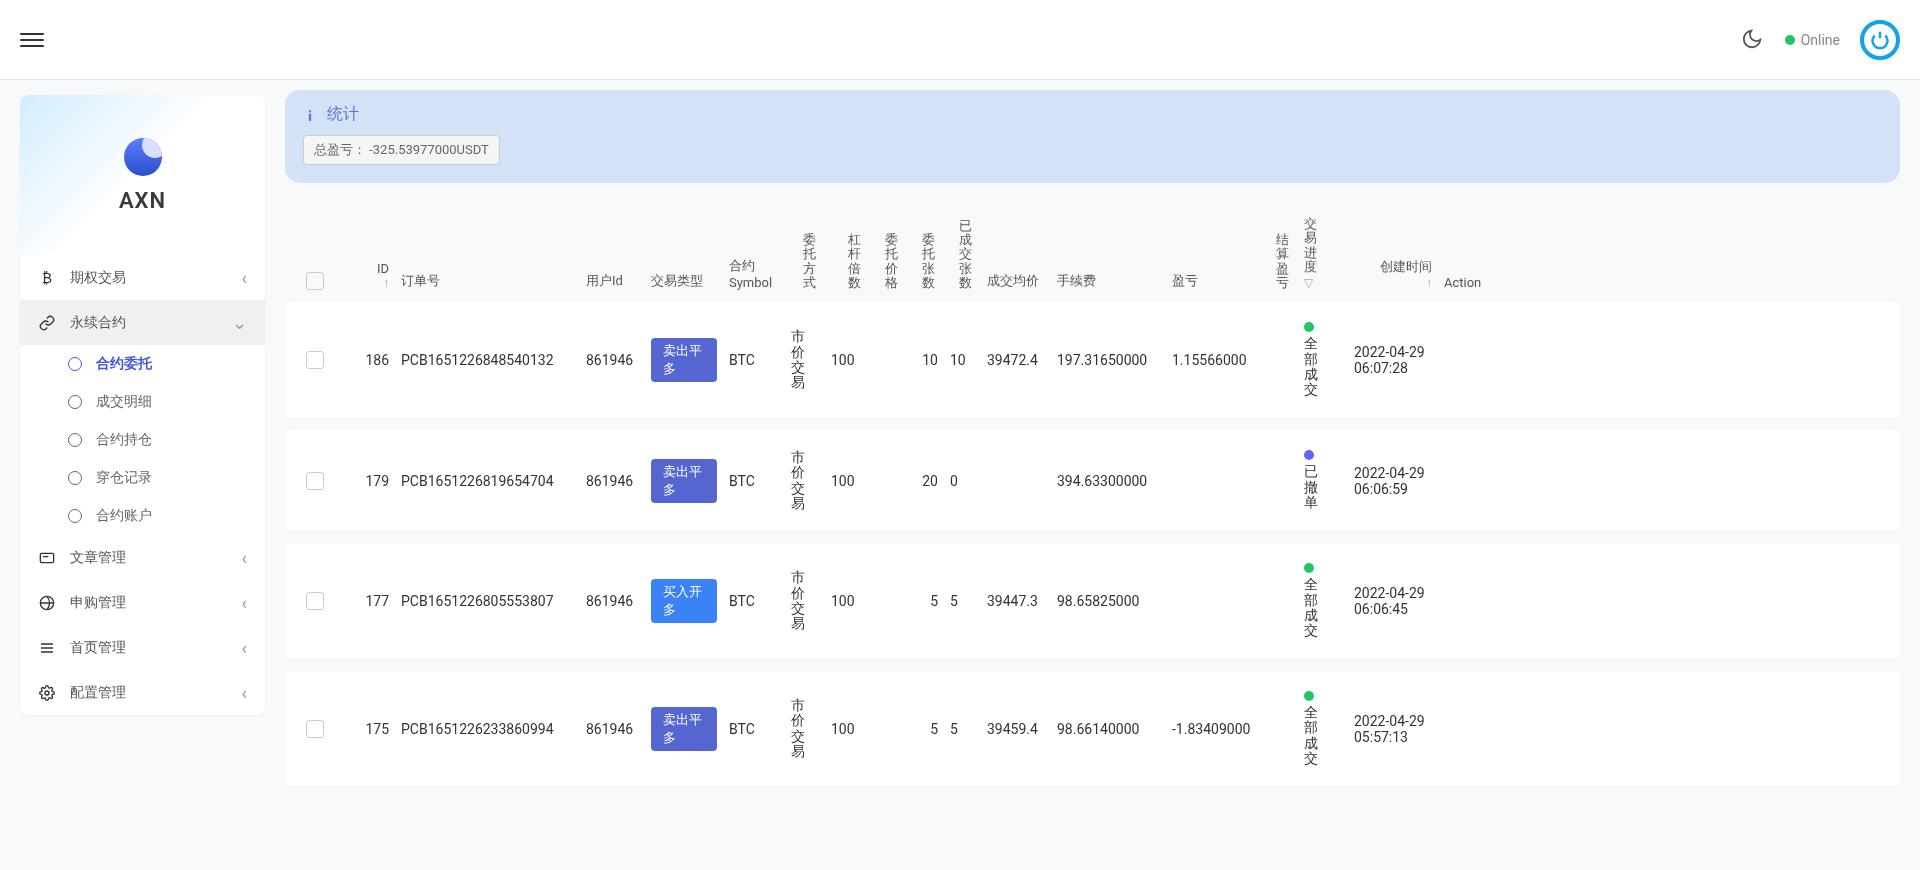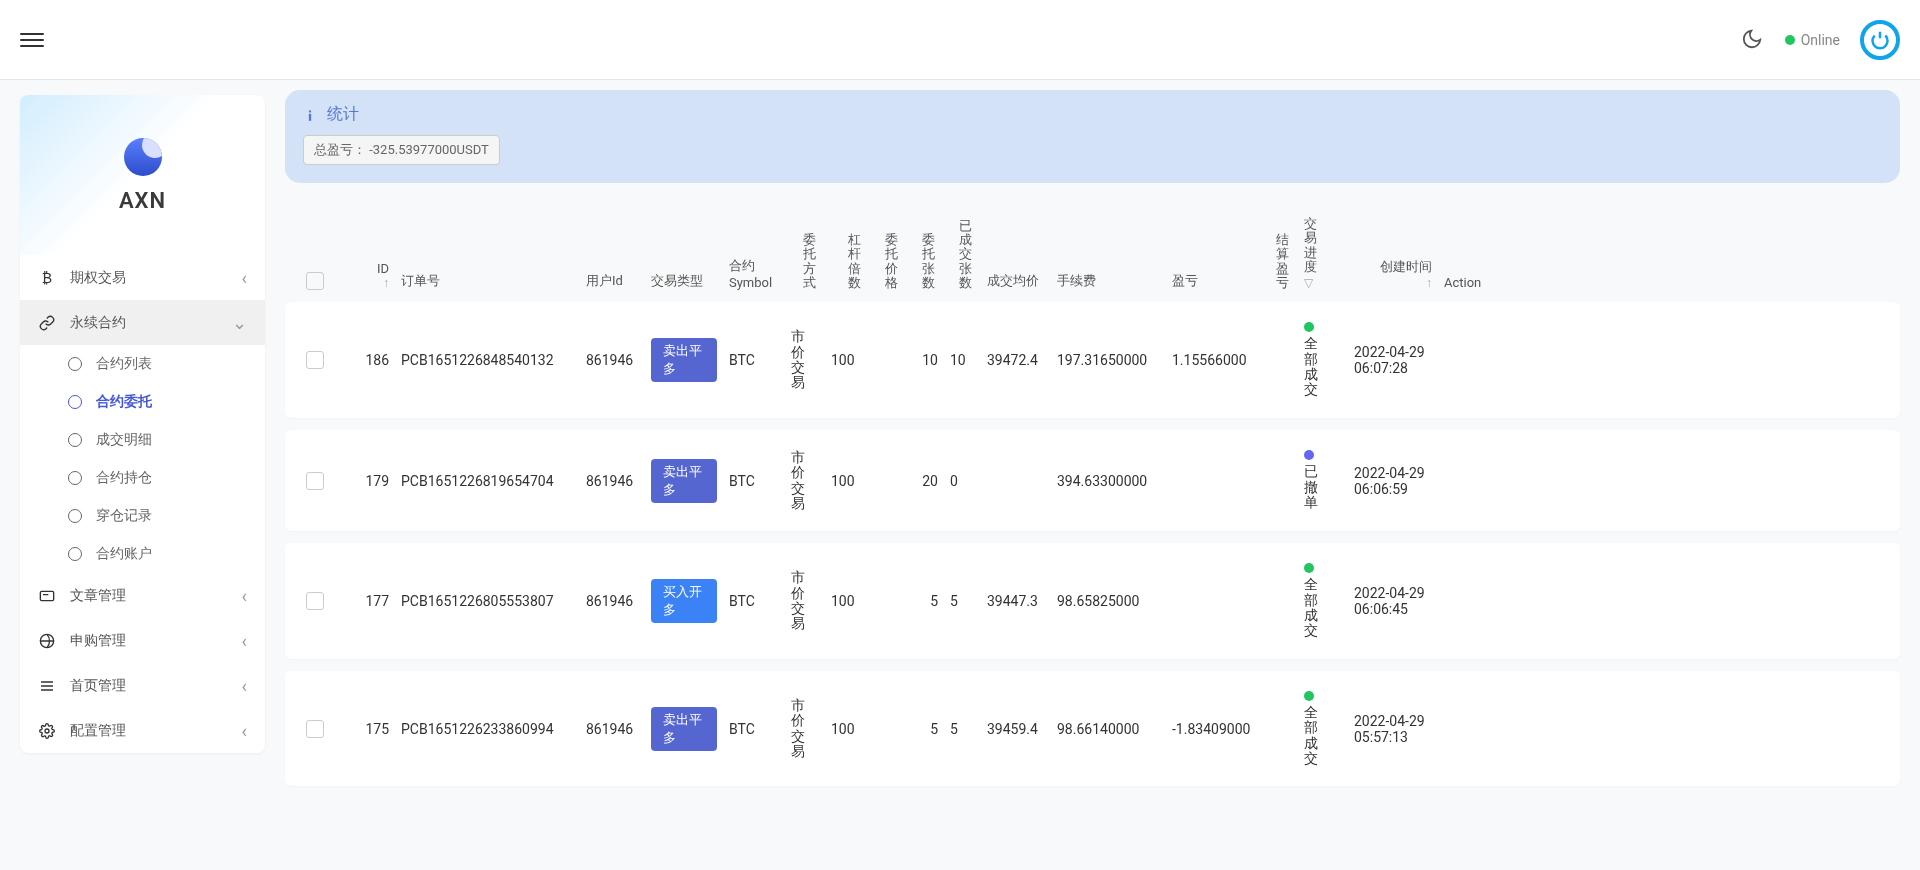--- a/index.html
+++ b/index.html
@@ -124,24 +124,20 @@
                 <path d="M10 13a5 5 0 0 0 7.54.54l3-3a5 5 0 0 0-7.07-7.07l-1.72 1.71"></path>
                 <path d="M14 11a5 5 0 0 0-7.54-.54l-3 3a5 5 0 0 0 7.07 7.07l1.71-1.71"></path>
               </svg>
           </span>
           <span>永续合约</span>
         </div>
         <span class="chevron">⌄</span>
       </div>
 
       <div class="sub-nav">
-        <div class="sub-item">
-          <span class="sub-circle"></span>
-          <span>合约列表</span>
-        </div>
         <div class="sub-item active">
           <span class="sub-circle"></span>
           <span>合约委托</span>
         </div>
         <div class="sub-item">
           <span class="sub-circle"></span>
           <span>成交明细</span>
         </div>
         <div class="sub-item">
           <span class="sub-circle"></span>

